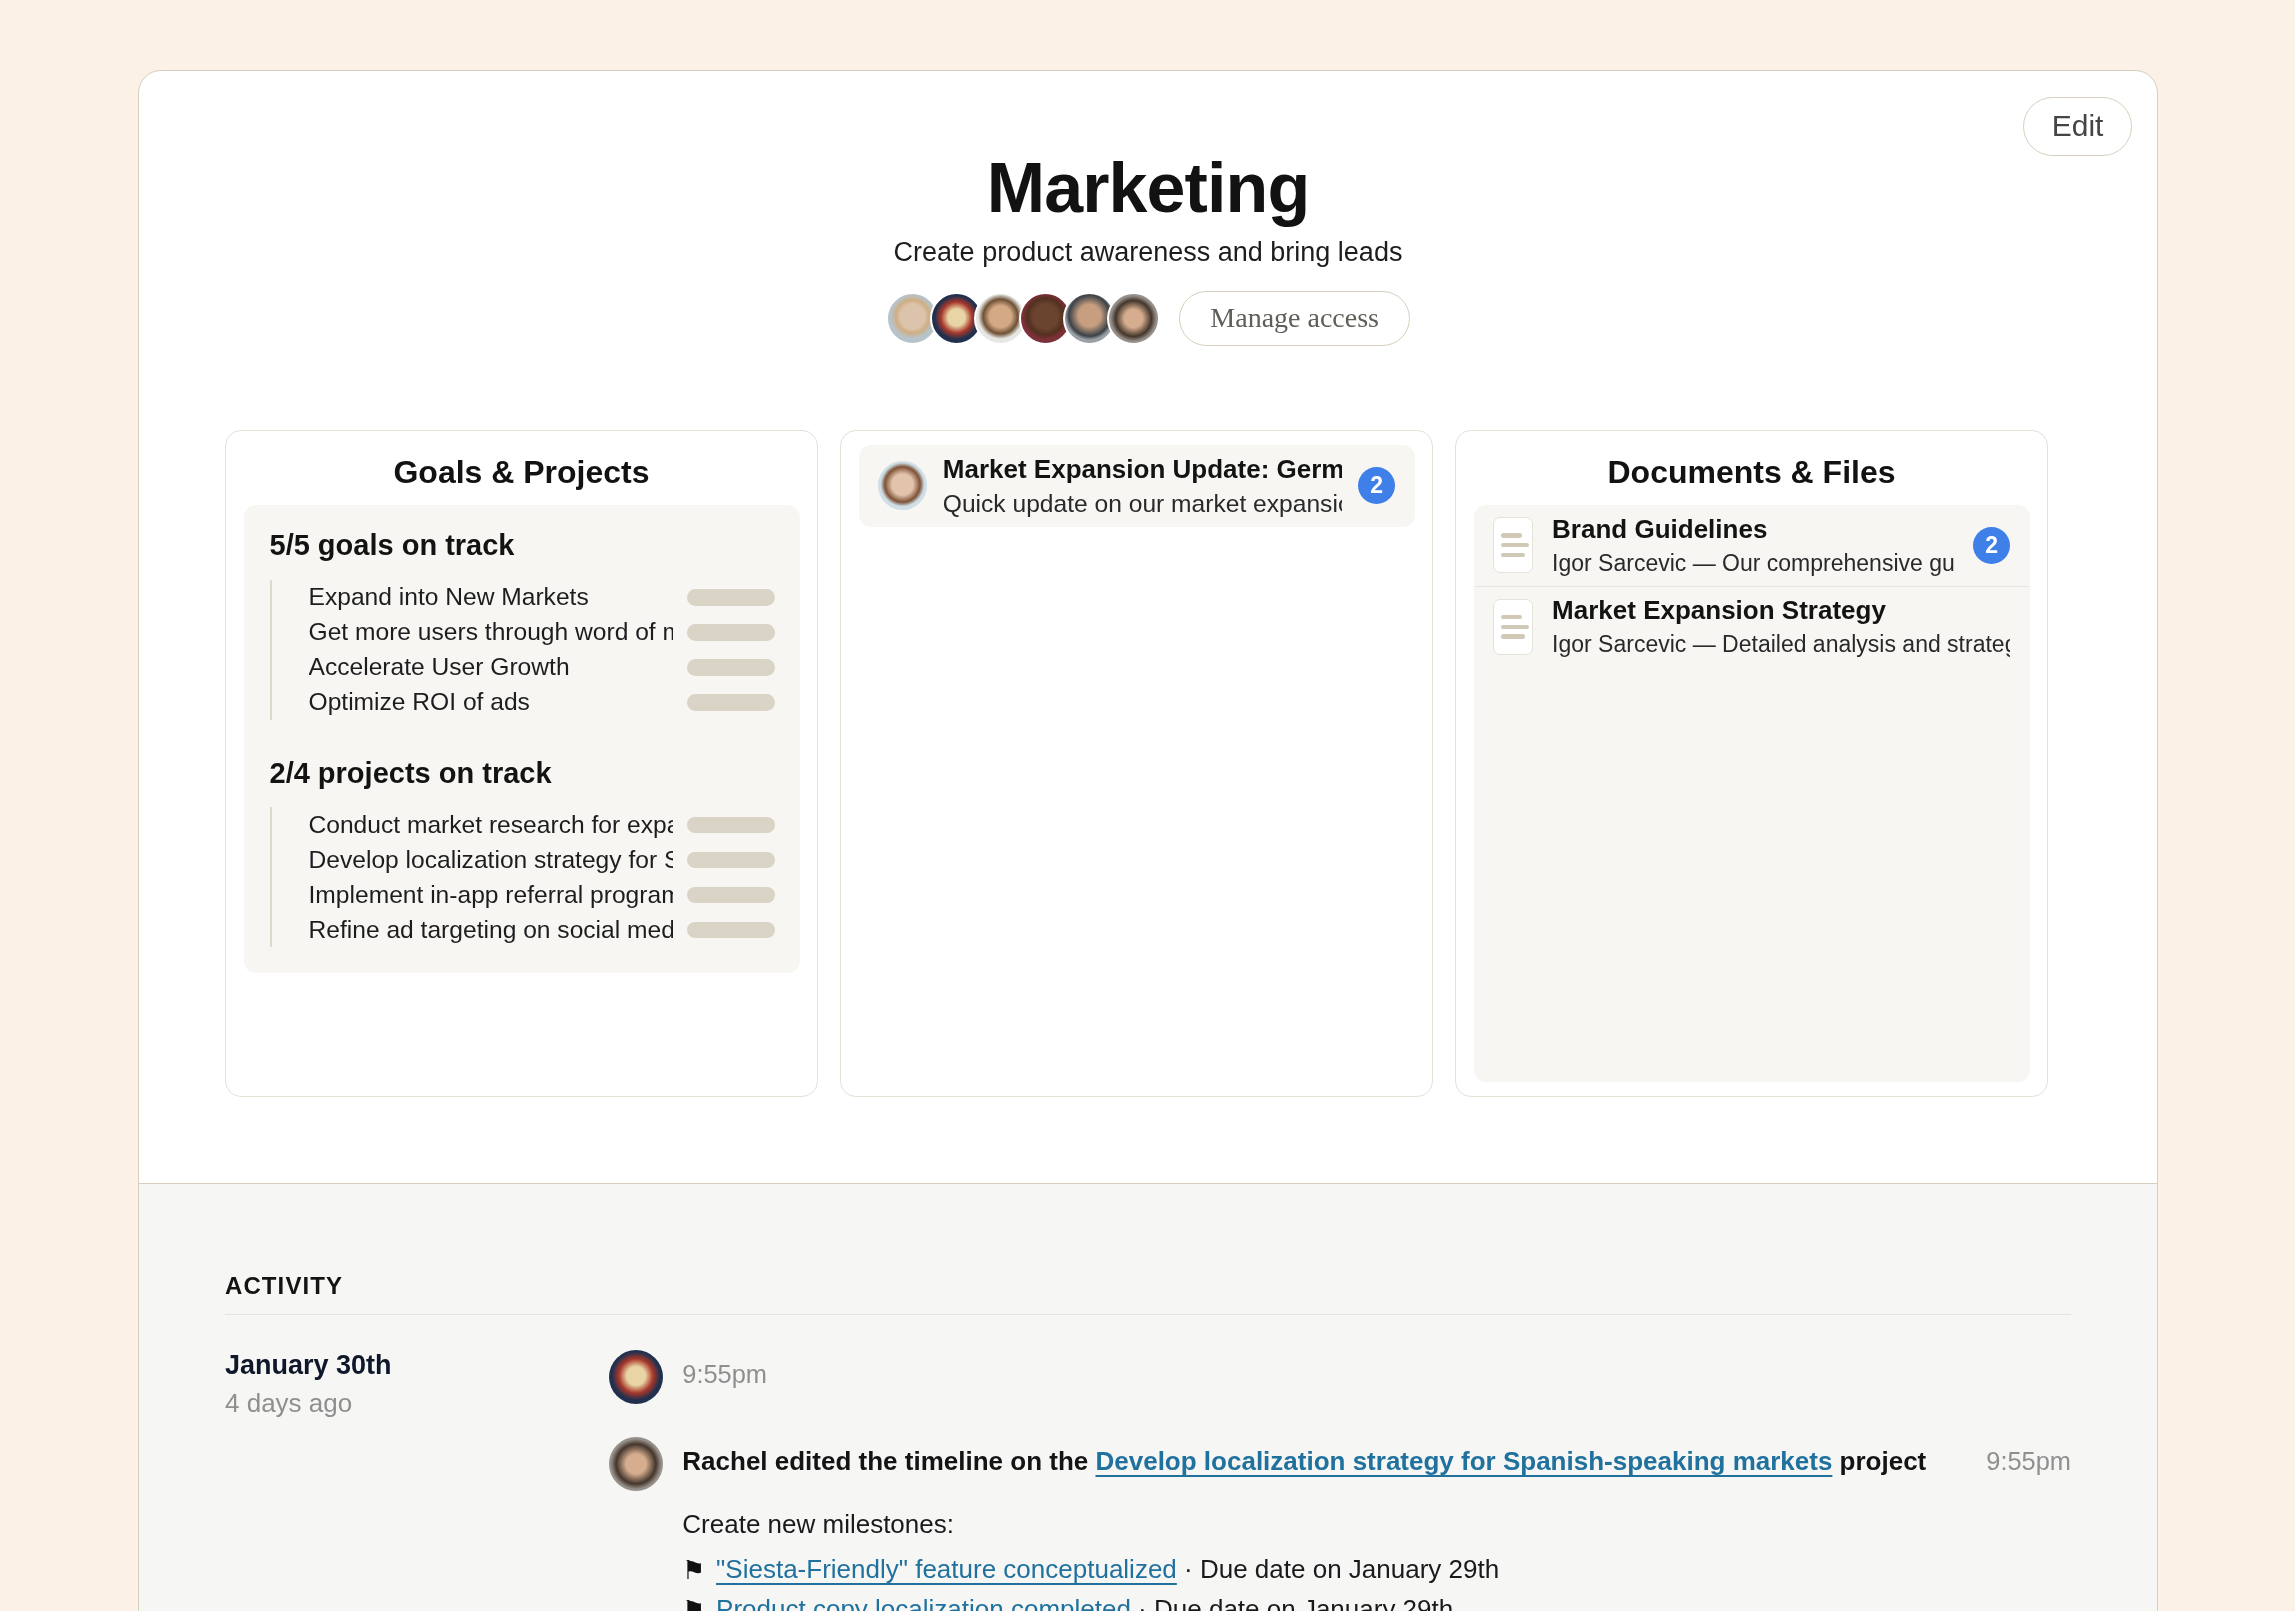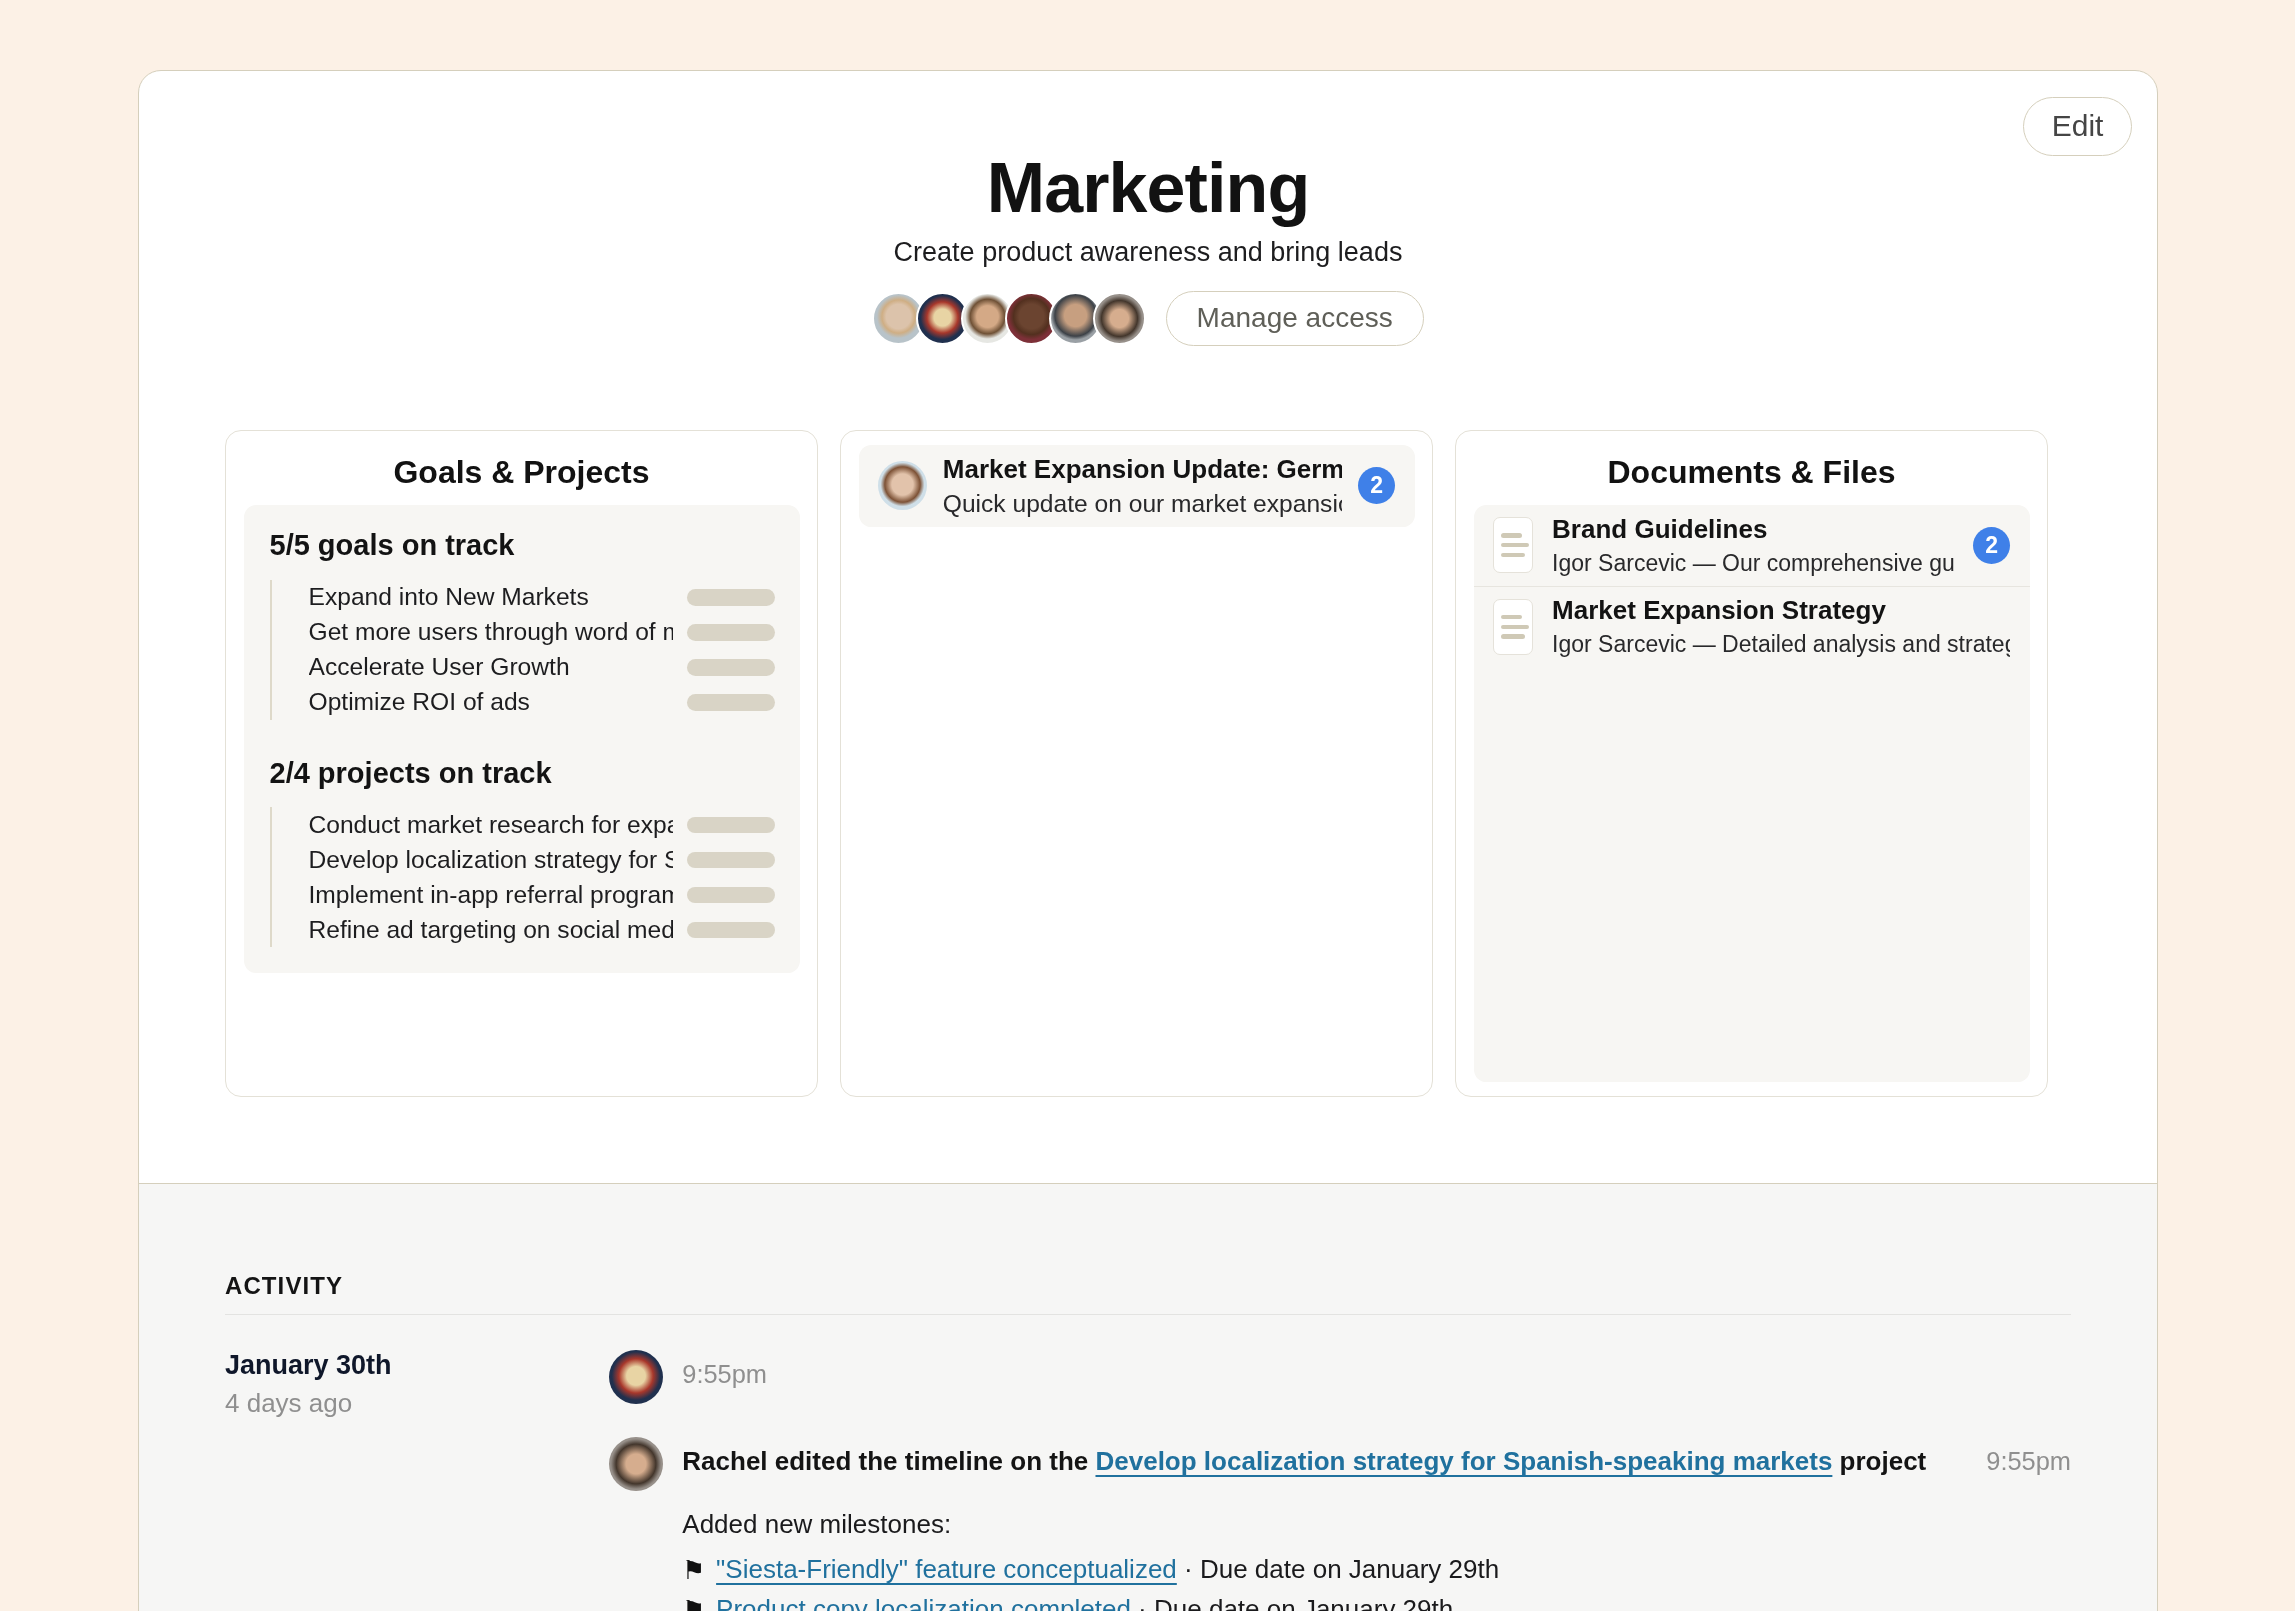--- a/index.html
+++ b/index.html
@@ -21,21 +21,21 @@
     background:#fff; font-size:30px; color:#454545; cursor:pointer;
     font-family:inherit;
   }
   .hero-title { margin-top:77px; text-align:center; font-size:70px; font-weight:700; letter-spacing:-0.9px; color:#121212; }
   .hero-sub { margin-top:8.8px; text-align:center; font-size:27px; color:#1d1d1f; }
   .people-row { margin-top:23px; display:flex; align-items:center; justify-content:center; }
   .avatar { width:53px; height:53px; border-radius:50%; border:2.6px solid #fff; flex:0 0 auto; }
   .avatar + .avatar { margin-left:-8.8px; }
   .manage-btn {
     margin-left:19.3px; padding:10.5px 30px; border:1.8px solid #d5cfbc; border-radius:30px;
-    background:#fff; font-size:28px; color:#5f5f58; cursor:pointer; font-family:Liberation Sans, sans-serif;
+    background:#fff; font-size:28px; color:#5f5f58; cursor:pointer; font-family:Liberation Serif, serif;
   }
 
   
   .av-blonde { background:radial-gradient(circle at 50% 46%, #dcc3ab 0 34%, #cfae84 46%, #b8c3c9 60%); }
   .av-igor   { background:radial-gradient(circle at 50% 48%, #e8d4a4 0 24%, #a8372b 44%, #20304e 62%); }
   .av-beard  { background:radial-gradient(circle at 50% 46%, #d4a986 0 30%, #6f5136 48%, #e6e7e3 62%); }
   .av-dark   { background:radial-gradient(circle at 50% 46%, #6b4430 0 34%, #53301f 50%, #7d3038 64%); }
   .av-glasses{ background:radial-gradient(circle at 50% 44%, #c79f80 0 30%, #3c4147 56%, #9aa0a5 66%); }
   .av-curly  { background:radial-gradient(circle at 50% 50%, #d6ad8e 0 26%, #43362c 52%, #97908a 66%); }
   .av-disc   { background:radial-gradient(circle at 50% 48%, #e2c3ab 0 30%, #7d5236 50%, #cfdfe8 62%); }
@@ -233,21 +233,21 @@
             <div class="event-avatar av-igor"></div>
             <div class="event-time">9:55pm</div>
           </div>
 
           <div class="event">
             <div class="event-avatar av-curly"></div>
             <div class="event-text"><span>Rachel edited the timeline on the </span><a class="act-link">Develop localization strategy for Spanish-speaking markets</a><span> project</span></div>
             <div class="event-time">9:55pm</div>
 
             <div class="event-body">
-              <div class="body-intro">Added new milestones:</div>
+              <div class="body-intro">Create new milestones:</div>
               <div class="milestones">
                 <div class="milestone"><span class="flag">⚑</span><a class="act-link">"Siesta-Friendly" feature conceptualized</a><span> · Due date on January 29th</span></div>
                 <div class="milestone"><span class="flag">⚑</span><a class="act-link">Product copy localization completed</a><span> · Due date on January 29th</span></div>
               </div>
             </div>
           </div>
 
         </div>
       </div>
     </div>

